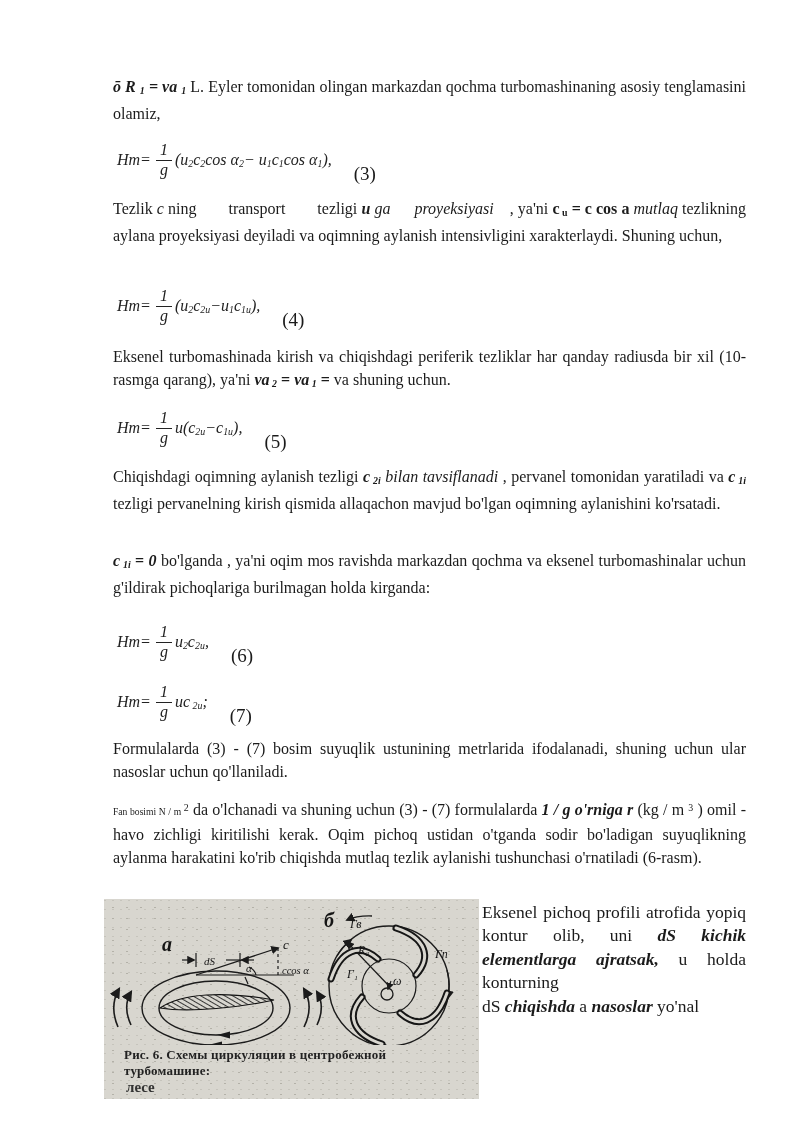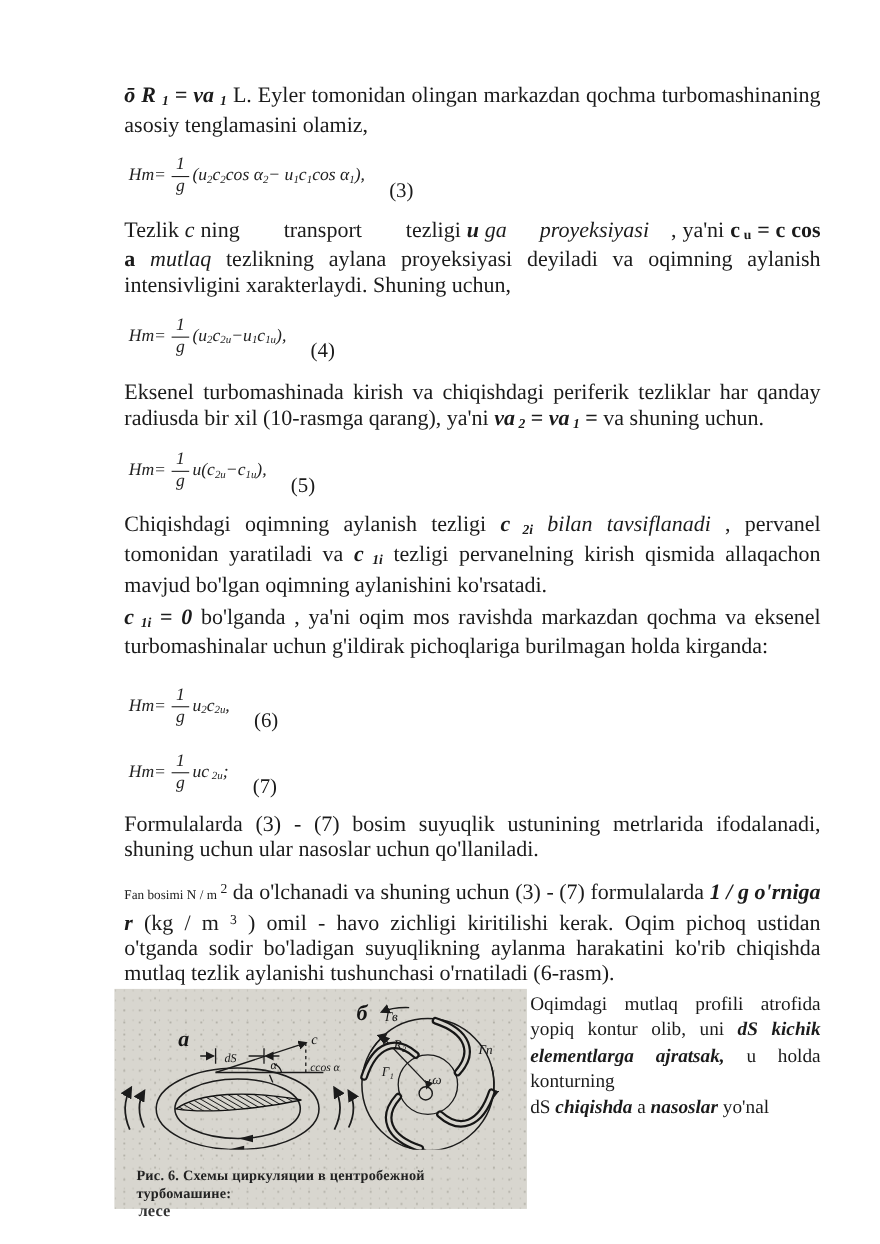--- a/index.html
+++ b/index.html
@@ -3,21 +3,21 @@
 <meta charset="utf-8">
 <style>
   html,body{margin:0;padding:0;}
   body{
     width:800px;height:1131px;position:relative;background:#ffffff;
     font-family:"Liberation Serif","DejaVu Serif",serif;color:#1b1b1b;
     overflow:hidden;
   }
   .block{
     position:absolute;left:113px;width:633px;
-    font-size:20px;line-height:22.6px;text-align:justify;margin:0;
+    font-size:16px;line-height:22.6px;text-align:justify;margin:0;
   }
   .rs-b{font-weight:700;}
   .rs-i{font-style:italic;}
   .rs-small{font-size:0.6em;}
   .rs-sub{font-size:0.62em;vertical-align:-0.22em;}
   .rs-sup{font-size:0.62em;vertical-align:0.45em;}
 
   .formula{
     position:absolute;left:117px;display:flex;align-items:center;
     font-style:italic;font-size:16px;color:#222;height:52px;
@@ -36,21 +36,21 @@
   .figure{
     position:absolute;left:104px;top:899px;width:375px;height:200px;
     background-color:#d8d6cf;
     background-image:
       radial-gradient(#b3b1a8 1px, transparent 1.3px),
       radial-gradient(#c6c4bc 0.8px, transparent 1px);
     background-size:14px 11px, 8px 9px;
     background-position:2px 3px, 5px 6px;
   }
   .figure svg{display:block;}
-  .fig-caption{position:absolute;left:0;top:160px;width:100%;box-sizing:border-box;padding:2px 16px 0 20px;color:#222;}
+  .fig-caption{position:absolute;left:0;top:146px;width:100%;box-sizing:border-box;padding:2px 16px 0 20px;color:#222;}
   .cap1{font-weight:700;font-size:13px;letter-spacing:0.2px;margin:0;}
   .cap2{font-size:9.8px;margin:2px 0 0 2px;font-weight:700;color:#333;}
   .cap3{font-size:15px;margin:0 0 0 2px;font-weight:700;color:#333;}
 
   .svgtext{font-family:"Liberation Serif","DejaVu Serif",serif;font-style:italic;fill:#151515;}
   .figlabel{font-size:20px;font-weight:700;}
 </style>
 </head>
 <body>
 
@@ -208,13 +208,13 @@
       <text class="svgtext" x="289" y="86" font-size="12">ω</text>
     </g>
   </svg>
 
   <div class="fig-caption">
     <p class="cap1">Рис. 6. Схемы циркуляции в центробежной турбомашине:</p>
     <p class="cap3">лесе</p>
   </div>
 </div>
 
-<p class="side"><span>Oqimdagi mutlaq profili atrofida yopiq kontur olib, uni </span><span class="rs-b rs-i">dS kichik elementlarga ajratsak,</span><span> u holda konturning</span><br><span>dS </span><span class="rs-b rs-i">chiqishda</span><span> a </span><span class="rs-b rs-i">nasoslar</span><span> yo'nal</span></p>
+<p class="side"><span>Eksenel pichoq profili atrofida yopiq kontur olib, uni </span><span class="rs-b rs-i">dS kichik elementlarga ajratsak,</span><span> u holda konturning</span><br><span>dS </span><span class="rs-b rs-i">chiqishda</span><span> a </span><span class="rs-b rs-i">nasoslar</span><span> yo'nal</span></p>
 
 </body></html>

